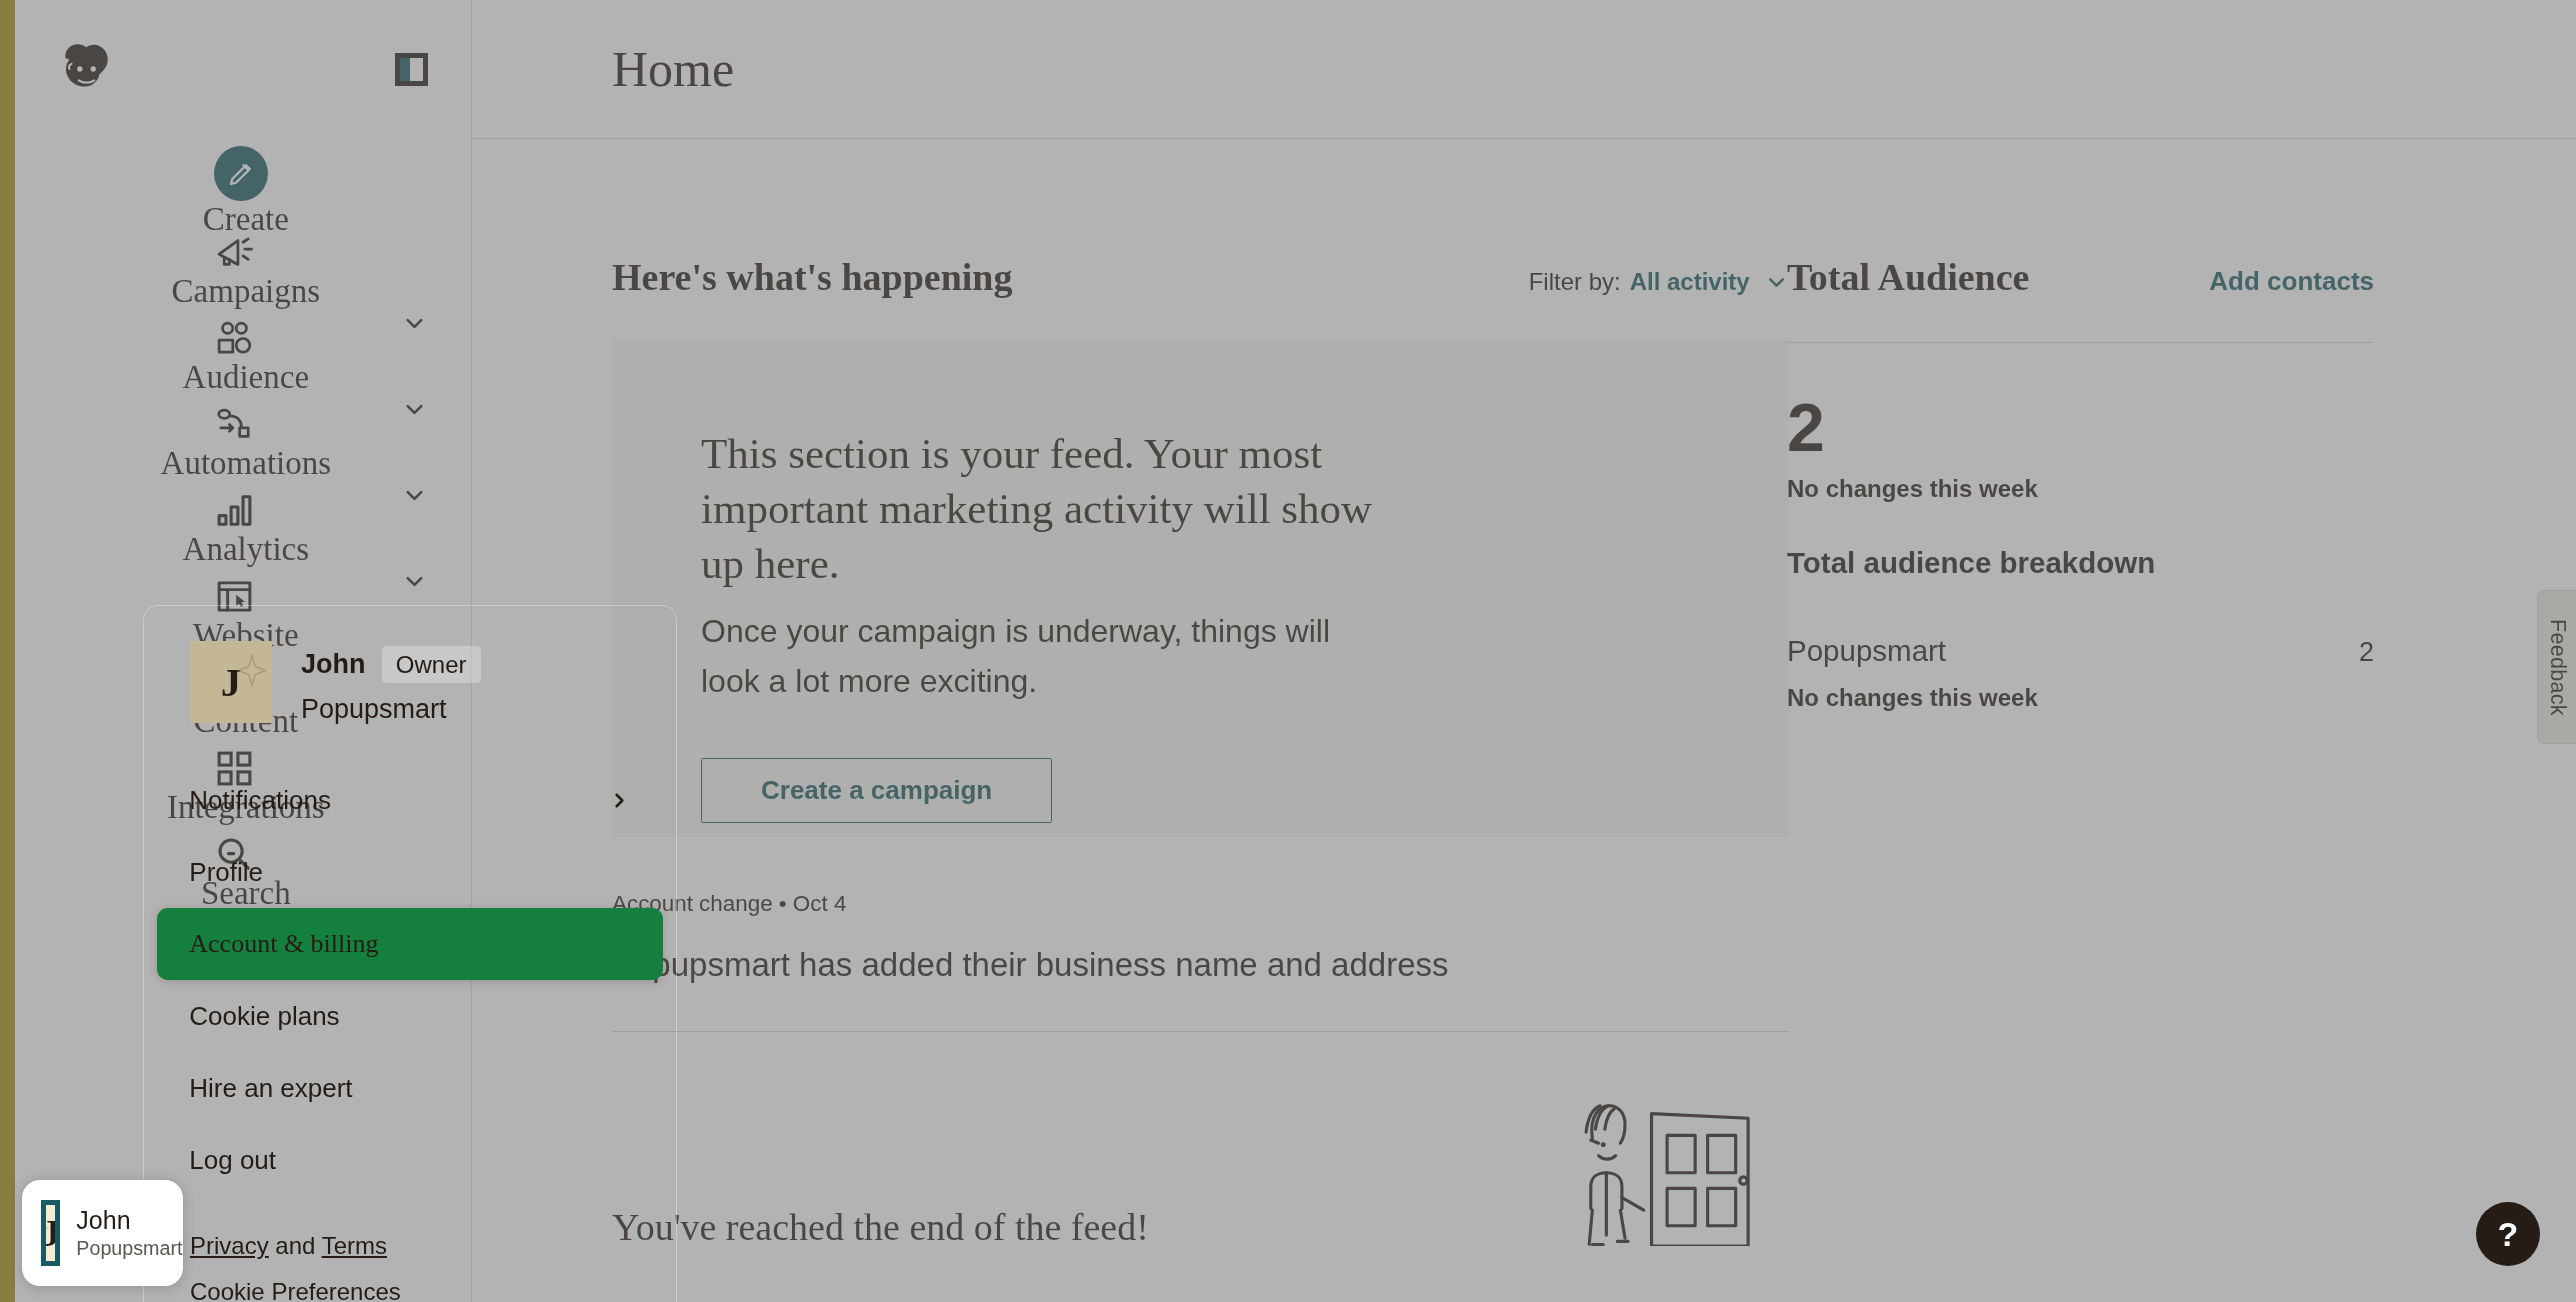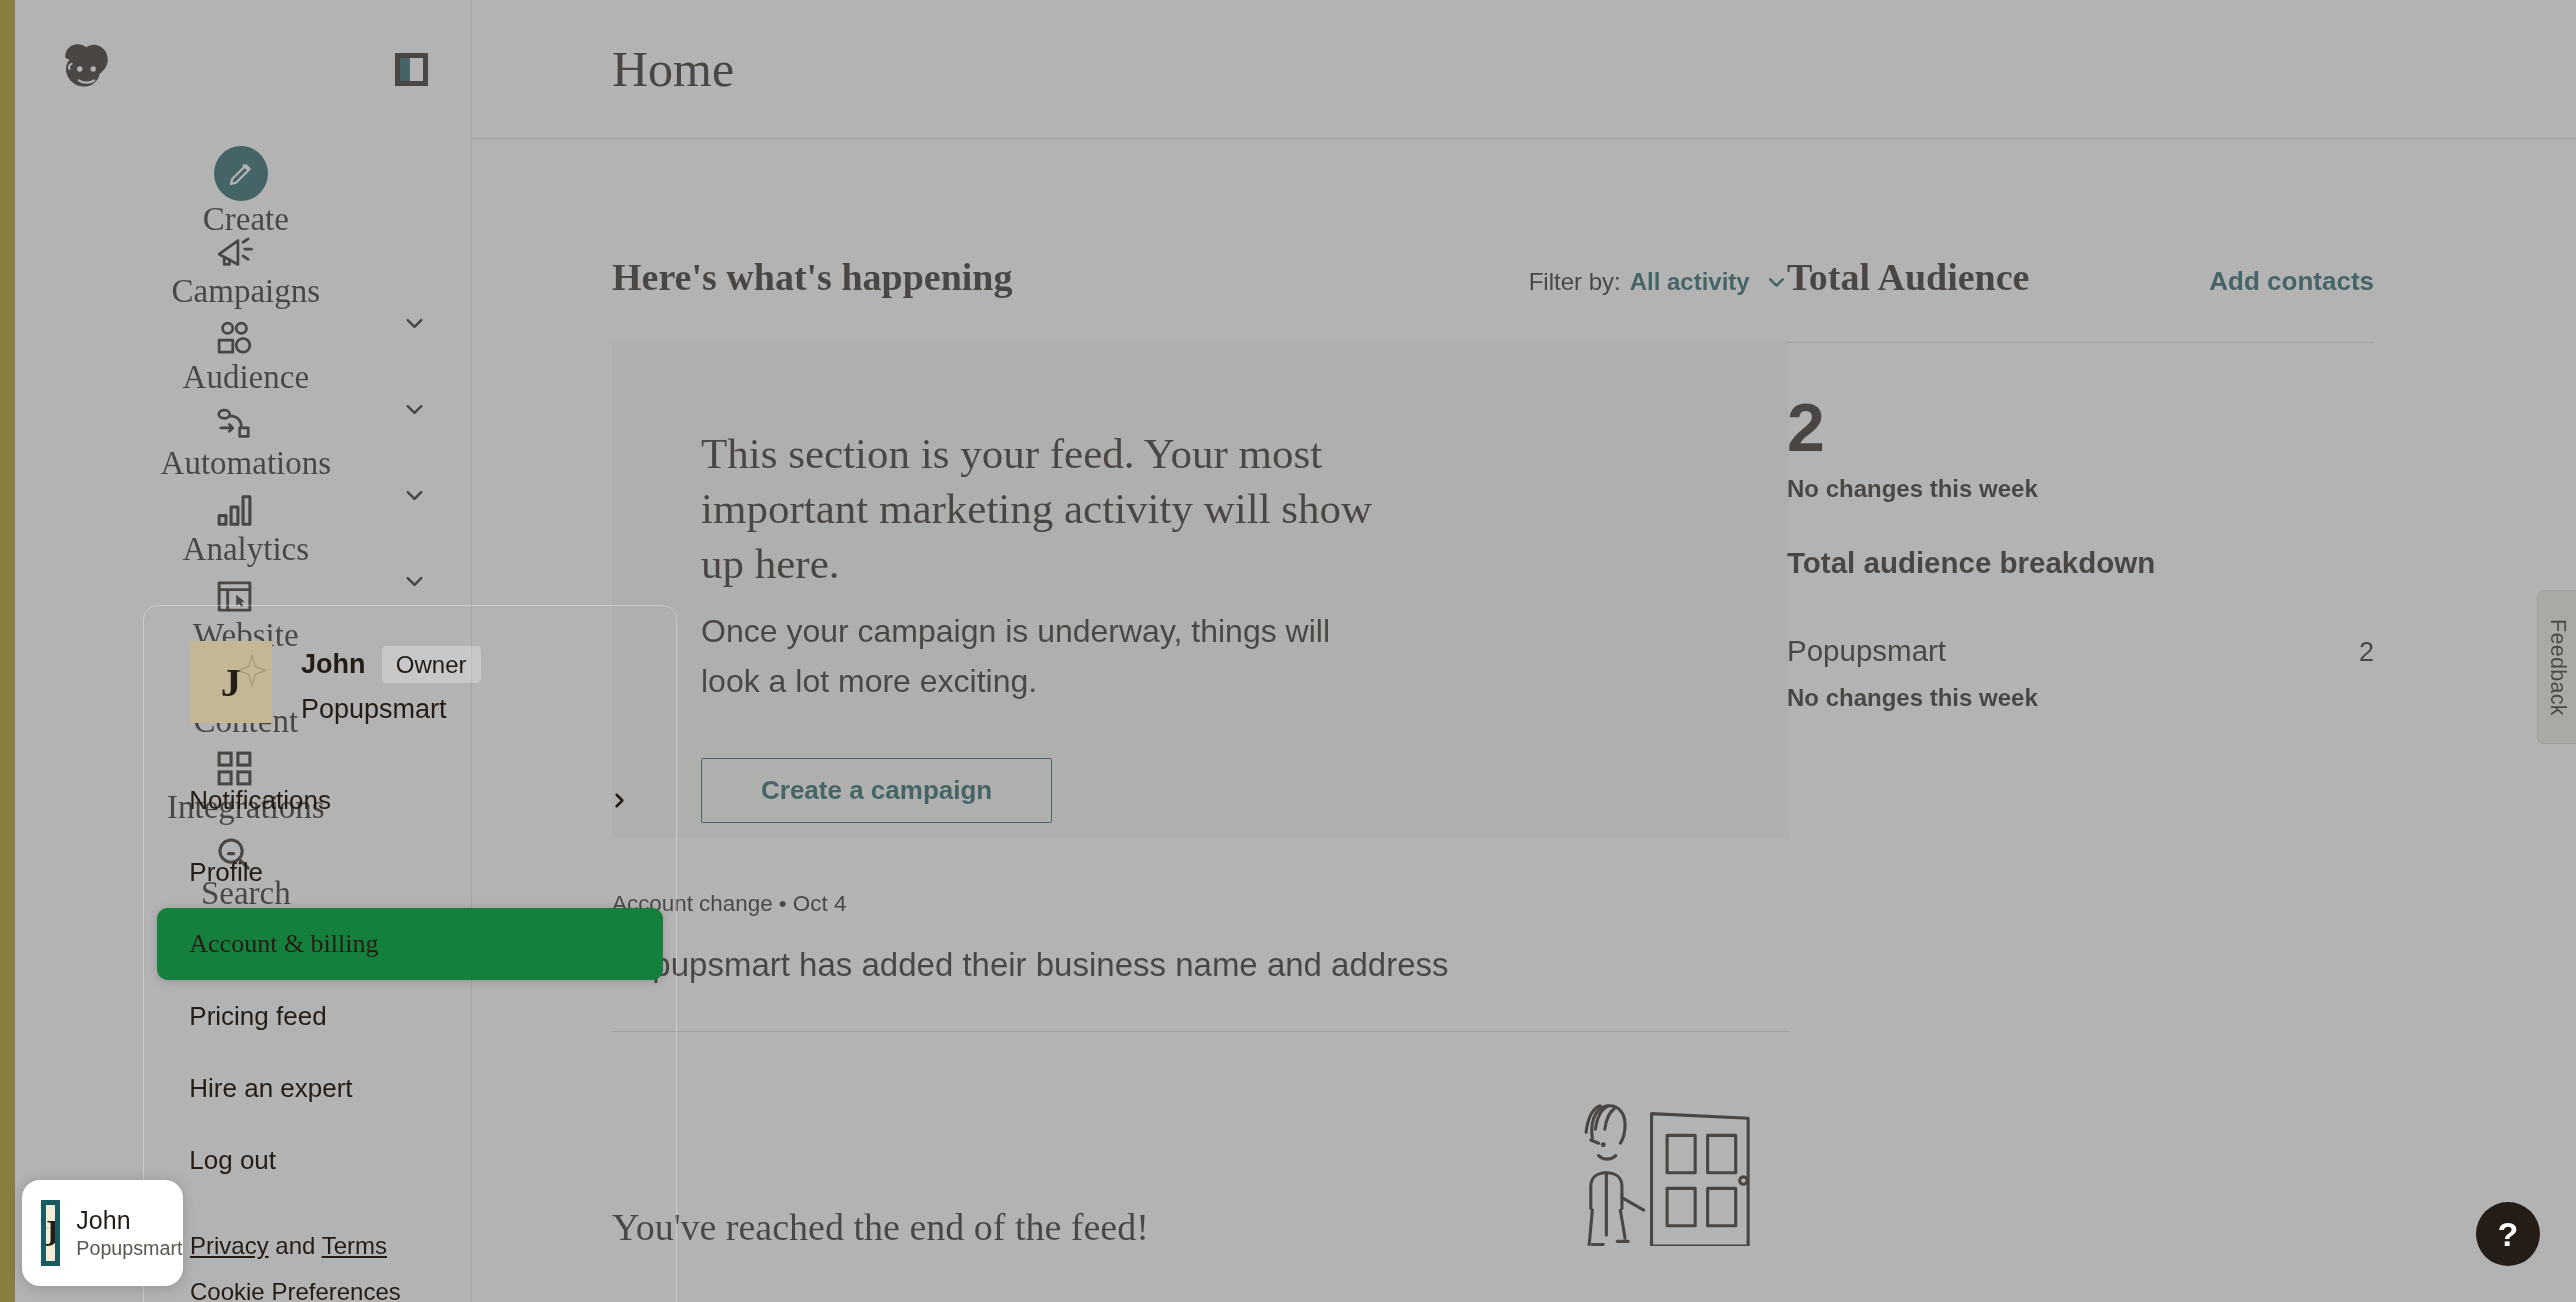--- a/index.html
+++ b/index.html
@@ -619,21 +619,21 @@
 
       <div class="acct-item">
         <span>Profile</span>
       </div>
 
       <div class="acct-item active">
         <span>Account &amp; billing</span>
       </div>
 
       <div class="acct-item">
-        <span>Pricing feed</span>
+        <span>Cookie plans</span>
       </div>
 
       <div class="acct-item">
         <span>Hire an expert</span>
       </div>
 
       <div class="acct-item">
         <span>Log out</span>
       </div>
     </div>

